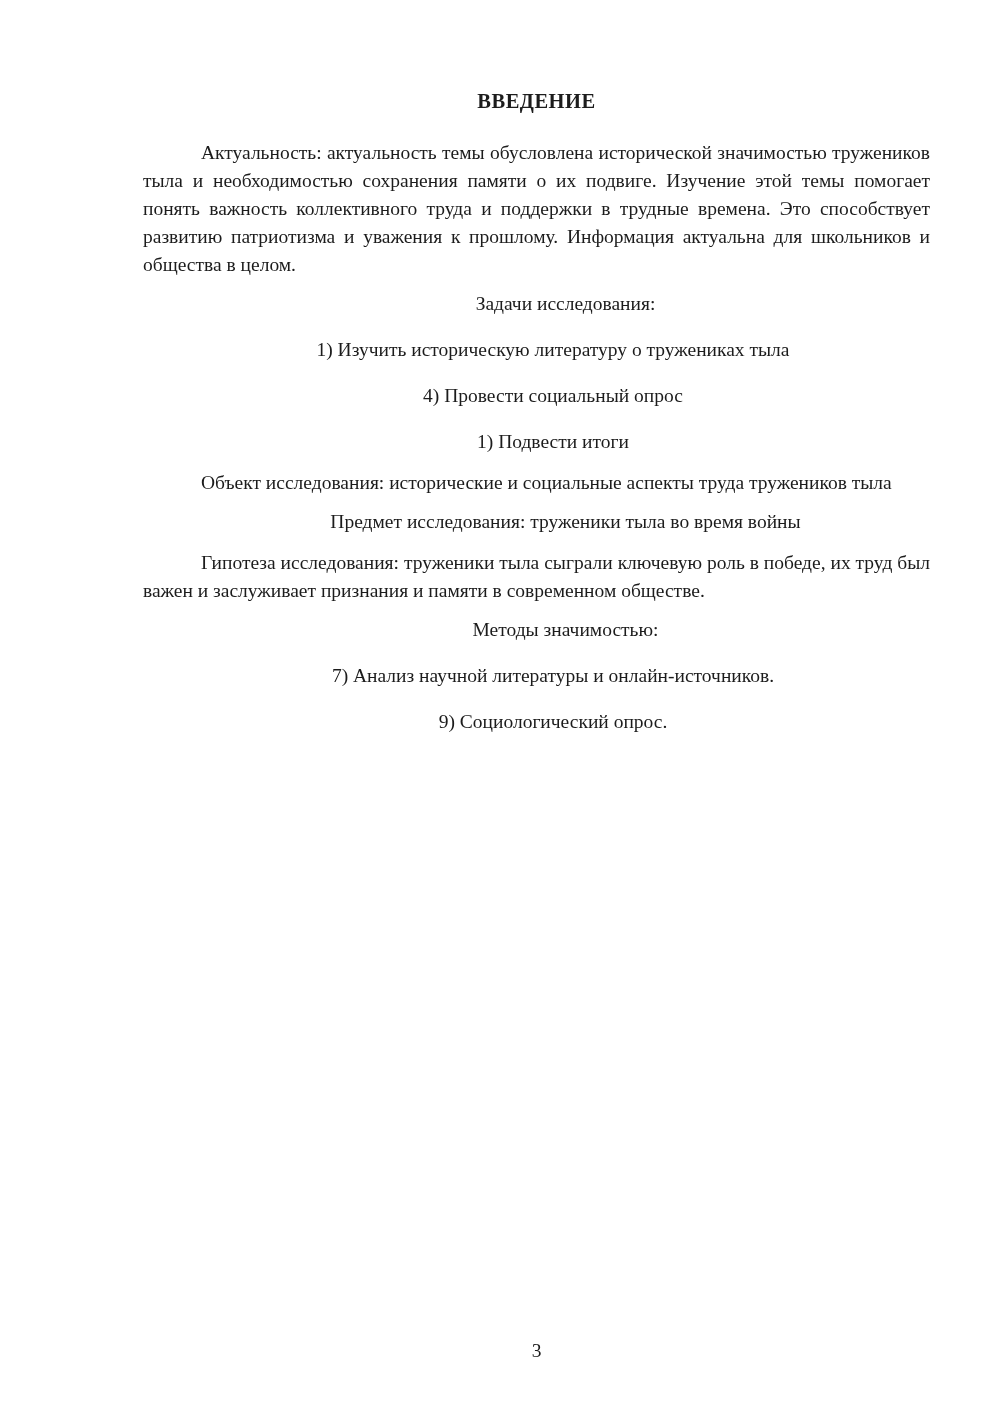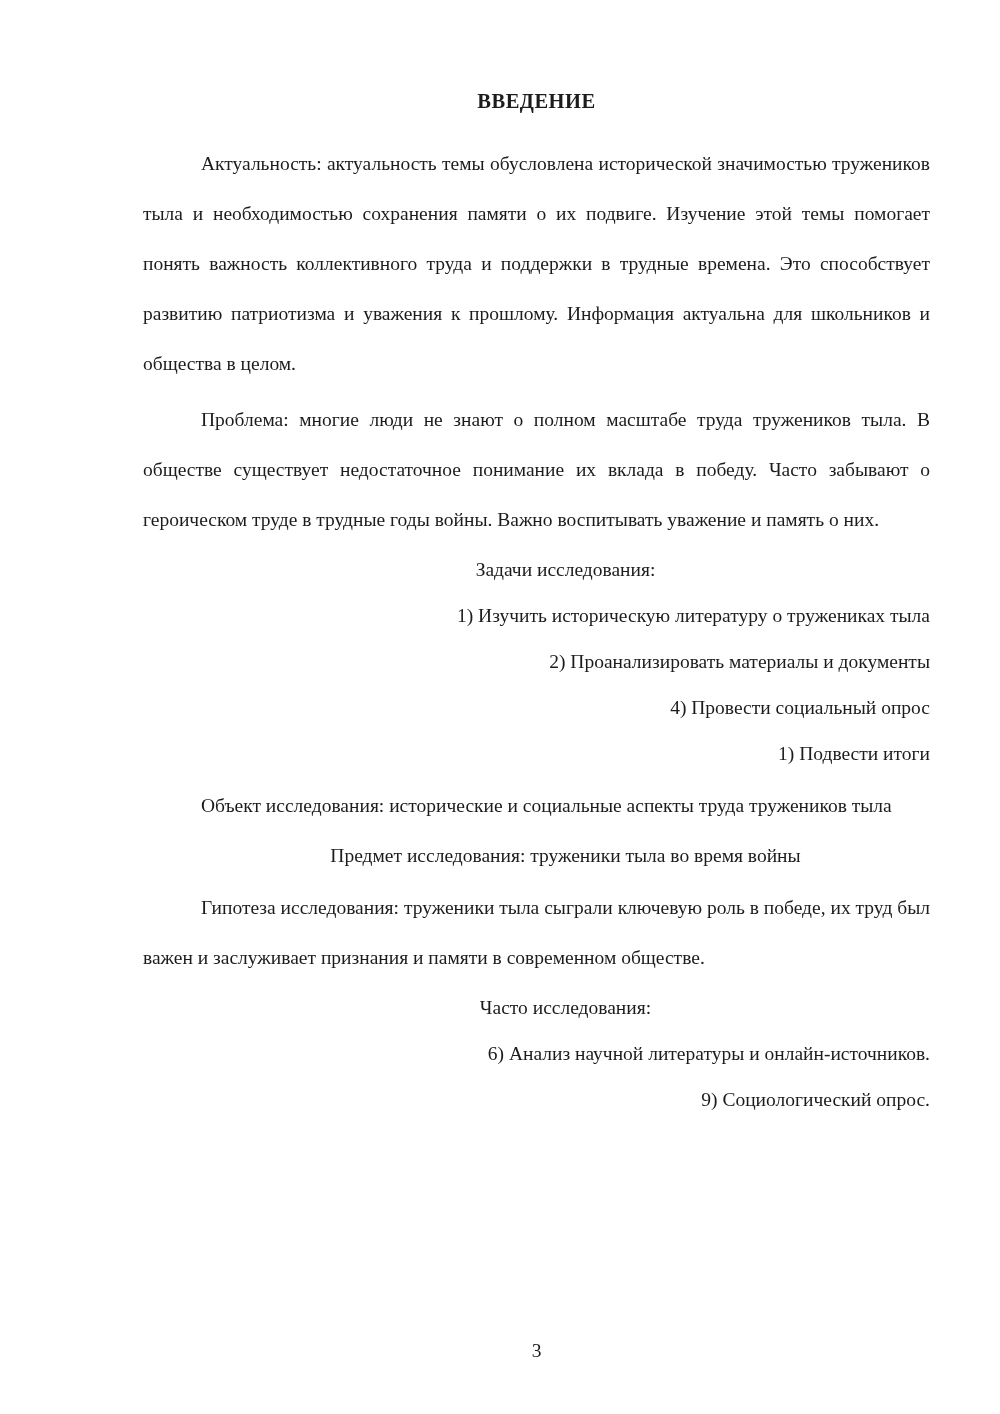--- a/index.html
+++ b/index.html
@@ -24,77 +24,75 @@
       font-size: 20.5px;
       font-weight: bold;
       text-align: center;
       margin: 0 0 26px 0;
       letter-spacing: 0.5px;
     }
     p.body-para {
       margin: 0 0 6px 0;
       text-align: justify;
       text-indent: 58px;
-      line-height: 50px;
+      line-height: 28px;
     }
     p.lead-in {
       margin: 0 0 8px 0;
       text-indent: 58px;
       line-height: 38px;
       text-align: center;
     }
     ul.plain-list {
       list-style: none;
       margin: 2px 0 8px 0;
       padding: 0 0 0 33px;
     }
     ul.plain-list li {
       line-height: 38px;
       margin: 0 0 8px 0;
-      text-align: right;
+      text-align: center;
     }
     .page-number {
       position: absolute;
       bottom: 52px;
       left: 143px;
       right: 70px;
       text-align: center;
       font-size: 19.5px;
       color: #1c1c1c;
     }
   </style>
 </head>
 <body>
 
 <div class="page">
 
   <h1 class="doc-title">ВВЕДЕНИЕ</h1>
 
   <p class="body-para">Актуальность: актуальность темы обусловлена исторической значимостью тружеников тыла и необходимостью сохранения памяти о их подвиге. Изучение этой темы помогает понять важность коллективного труда и поддержки в трудные времена. Это способствует развитию патриотизма и уважения к прошлому. Информация актуальна для школьников и общества в целом.</p>
 
-  <p class="body-para">Проблема: многие люди не знают о полном масштабе труда тружеников тыла. В обществе существует недостаточное понимание их вклада в победу. Часто забывают о героическом труде в трудные годы войны. Важно воспитывать уважение и память о них.</p>
 
 
   <p class="lead-in">Задачи исследования:</p>
 
   <ul class="plain-list">
     <li>1) Изучить историческую литературу о тружениках тыла</li>
-    <li>2) Проанализировать материалы и документы</li>
     <li>4) Провести социальный опрос</li>
     <li>1) Подвести итоги</li>
   </ul>
 
   <p class="body-para">Объект исследования: исторические и социальные аспекты труда тружеников тыла</p>
 
   <p class="lead-in">Предмет исследования: труженики тыла во время войны</p>
 
   <p class="body-para">Гипотеза исследования: труженики тыла сыграли ключевую роль в победе, их труд был важен и заслуживает признания и памяти в современном обществе.</p>
 
-  <p class="lead-in">Часто исследования:</p>
+  <p class="lead-in">Методы значимостью:</p>
 
   <ul class="plain-list">
-    <li>6) Анализ научной литературы и онлайн-источников.</li>
+    <li>7) Анализ научной литературы и онлайн-источников.</li>
     <li>9) Социологический опрос.</li>
   </ul>
 
   <div class="page-number">3</div>
 
 </div>
 
 </body></html>

